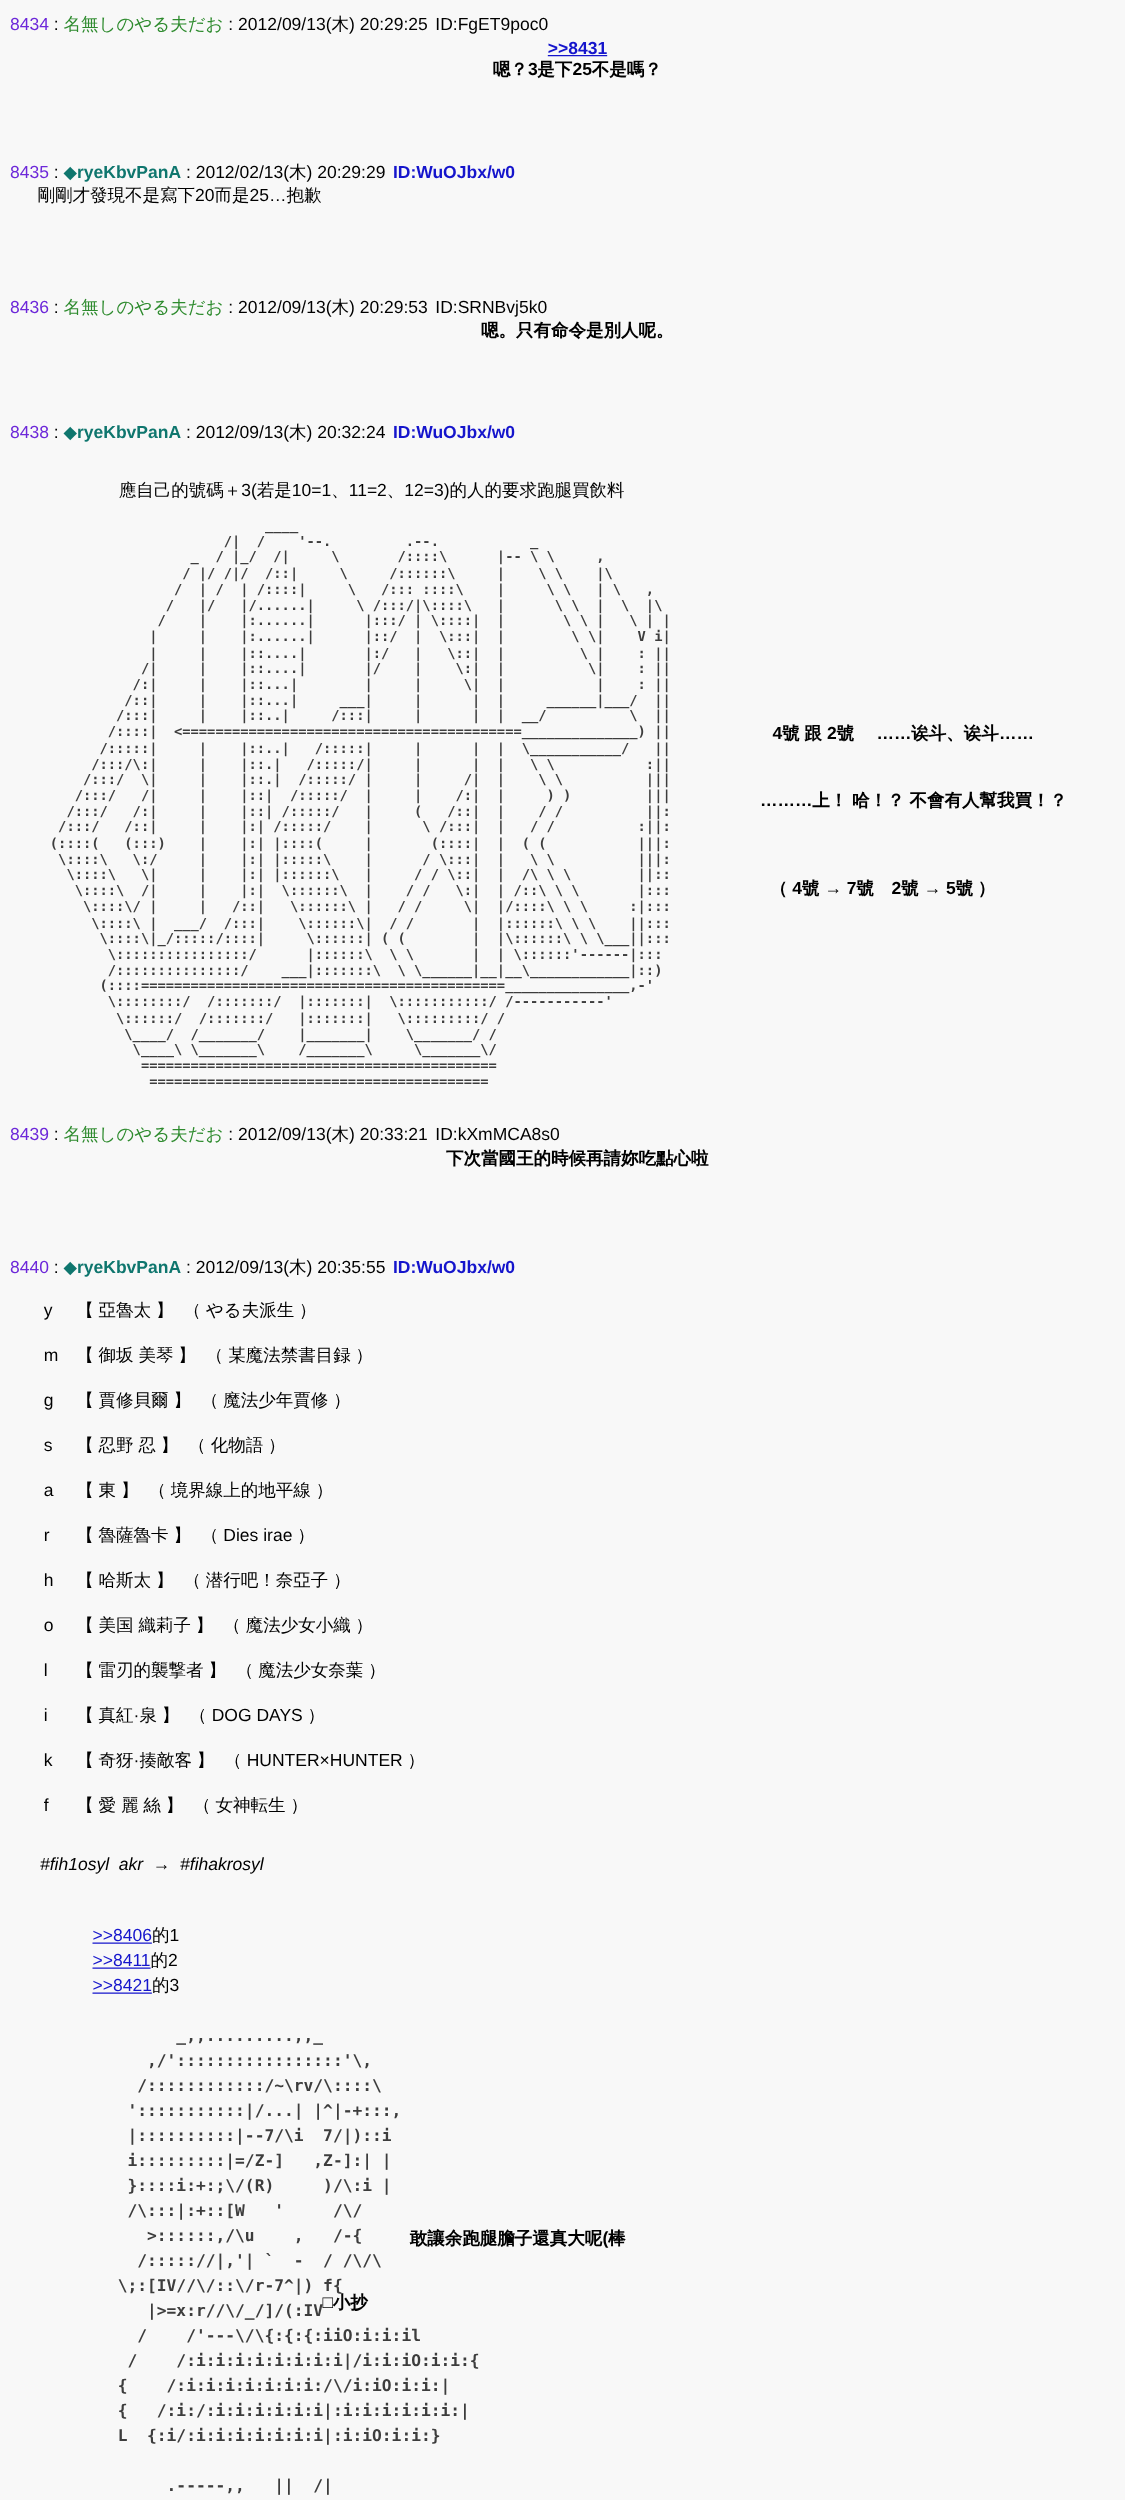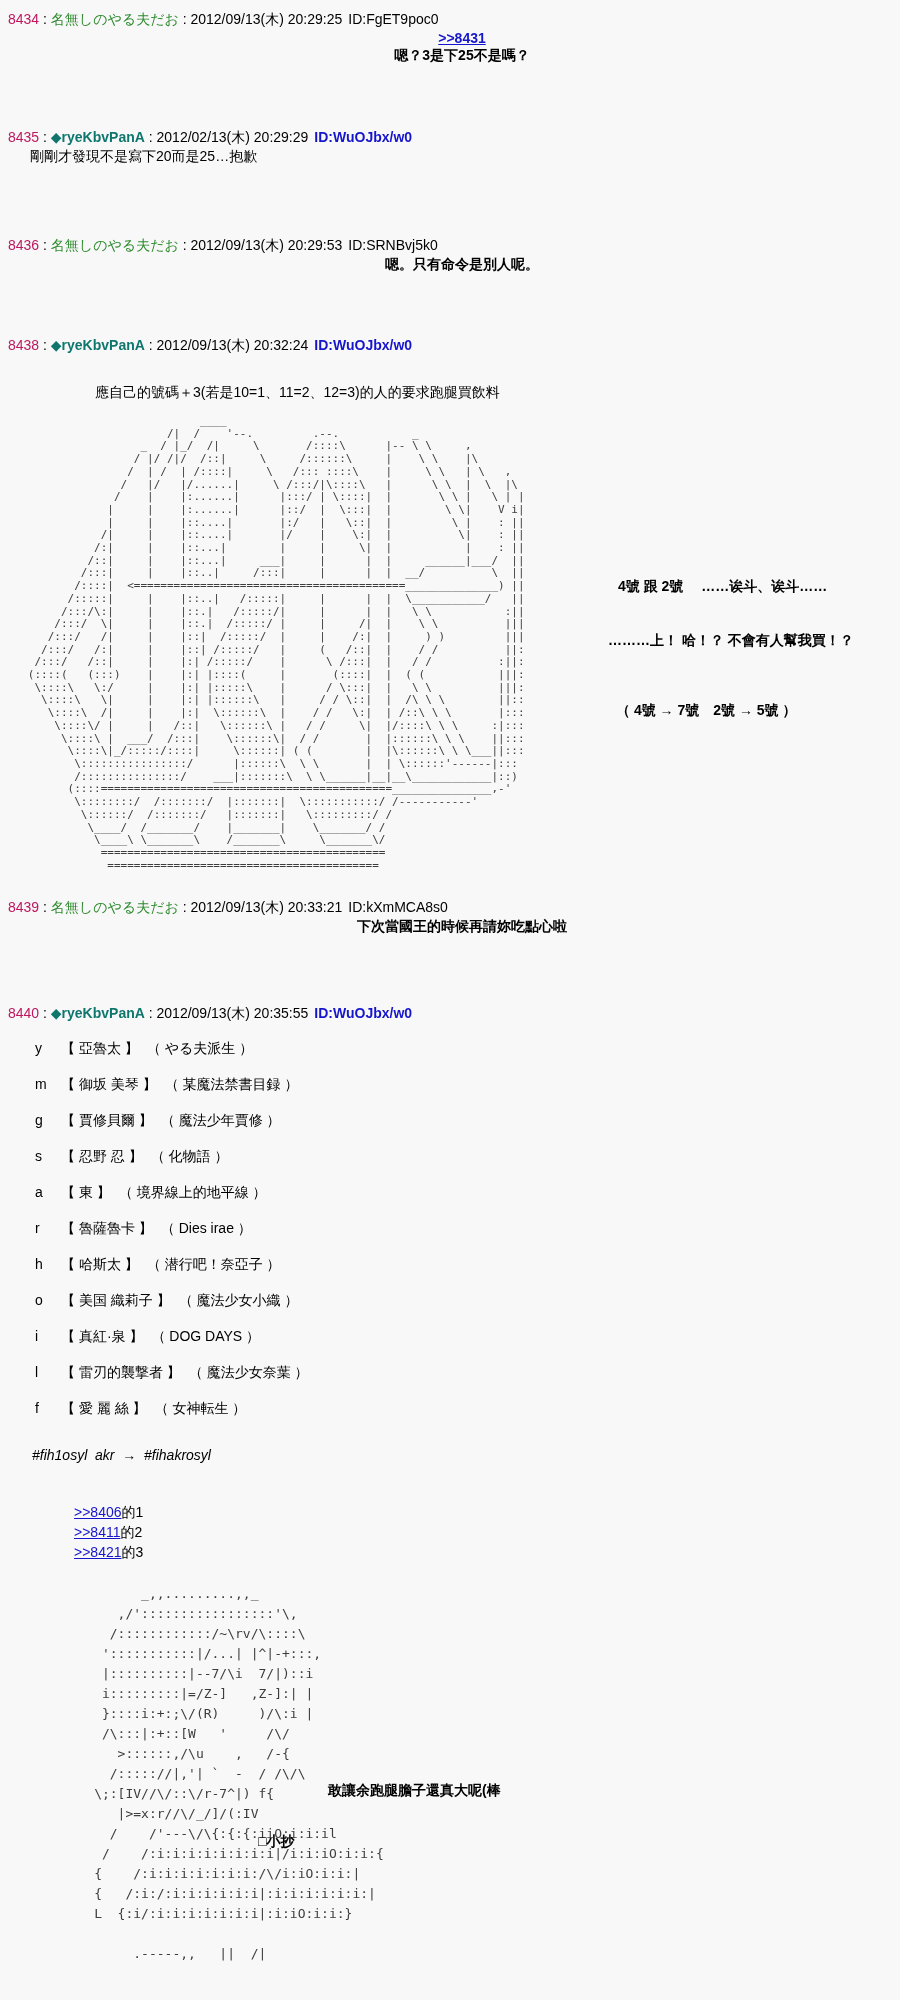--- a/index.html
+++ b/index.html
@@ -4,33 +4,33 @@
 <style>
   html,body{margin:0;padding:0;}
   body{
     width:900px;height:2000px;position:relative;overflow:hidden;
     background:#f8f8f8;color:#000;
     font-family:"Liberation Sans","DejaVu Sans",sans-serif;
     font-size:14px;
   }
   .post{position:absolute;left:8px;width:886px;}
   .post-header{font-size:14px;line-height:18px;white-space:pre;}
-  .post-no{color:#be185d;}
+  .post-no{color:#6d28d9;}
   .name{color:#2e8b2e;}
   .name.trip{font-weight:bold;color:#0f766e;}
   .date{color:#000;}
   .pid{color:#000;margin-left:6px;}
   .pid.hl{color:#1515cc;font-weight:bold;}
   .body{margin-left:22px;line-height:17px;margin-top:2px;}
   .body.bold{font-weight:bold;text-align:center;}
   .anchor-link{color:#1515cc;text-decoration:underline;cursor:pointer;}
   .intro-line{margin-left:87px;margin-top:30px;line-height:17px;}
   .aa{
     font-family:"DejaVu Sans Mono",monospace;color:#3d3d3d;
-    margin:0;white-space:pre;
+    margin:12px;white-space:pre;font-weight:bold;
   }
   .aa1{font-size:11px;line-height:12.7px;margin-top:14px;}
   .aa2{font-size:13px;line-height:20px;margin-left:47px;margin-top:22px;}
   .dialogue{position:absolute;white-space:pre;line-height:17px;font-weight:bold;}
   .roster{margin-top:8px;}
   .roster-row{line-height:36px;white-space:pre;}
   .roster-key{display:inline-block;margin-left:27px;width:26px;}
   .roster-origin{margin-left:8px;}
   .hash-line{margin-left:24px;margin-top:20px;line-height:18px;white-space:pre;font-style:italic;}
   .reply-lines{margin-left:66px;margin-top:38px;}
@@ -117,22 +117,23 @@
 
   <div class="roster">
     <div class="roster-row"><span class="roster-key">y</span><span class="roster-title">【 亞魯太 】</span><span class="roster-origin">（ やる夫派生 ）</span></div>
     <div class="roster-row"><span class="roster-key">m</span><span class="roster-title">【 御坂 美琴 】</span><span class="roster-origin">（ 某魔法禁書目録 ）</span></div>
     <div class="roster-row"><span class="roster-key">g</span><span class="roster-title">【 賈修貝爾 】</span><span class="roster-origin">（ 魔法少年賈修 ）</span></div>
     <div class="roster-row"><span class="roster-key">s</span><span class="roster-title">【 忍野 忍 】</span><span class="roster-origin">（ 化物語 ）</span></div>
     <div class="roster-row"><span class="roster-key">a</span><span class="roster-title">【 東 】</span><span class="roster-origin">（ 境界線上的地平線 ）</span></div>
     <div class="roster-row"><span class="roster-key">r</span><span class="roster-title">【 魯薩魯卡 】</span><span class="roster-origin">（ Dies irae ）</span></div>
     <div class="roster-row"><span class="roster-key">h</span><span class="roster-title">【 哈斯太 】</span><span class="roster-origin">（ 潜行吧！奈亞子 ）</span></div>
     <div class="roster-row"><span class="roster-key">o</span><span class="roster-title">【 美国 織莉子 】</span><span class="roster-origin">（ 魔法少女小織 ）</span></div>
+    <div class="roster-row"><span class="roster-key">l</span><span class="roster-title">【 雷刃的襲撃者 】</span><span class="roster-origin">（ 魔法少女奈葉 ）</span></div>
     <div class="roster-row"><span class="roster-key">i</span><span class="roster-title">【 真紅·泉 】</span><span class="roster-origin">（ DOG DAYS ）</span></div>
-    <div class="roster-row"><span class="roster-key">l</span><span class="roster-title">【 雷刃的襲撃者 】</span><span class="roster-origin">（ 魔法少女奈葉 ）</span></div>
+    <div class="roster-row"><span class="roster-key">k</span><span class="roster-title">【 奇犽·揍敵客 】</span><span class="roster-origin">（ HUNTER×HUNTER ）</span></div>
     <div class="roster-row"><span class="roster-key">f</span><span class="roster-title">【 愛 麗 絲 】</span><span class="roster-origin">（ 女神転生 ）</span></div>
   </div>
 
   <div class="hash-line">#fih1osyl  akr  →  #fihakrosyl</div>
 
   <div class="reply-lines">
     <div class="reply-line"><a class="anchor-link">&gt;&gt;8406</a><span>的1</span></div>
     <div class="reply-line"><a class="anchor-link">&gt;&gt;8411</a><span>的2</span></div>
     <div class="reply-line"><a class="anchor-link">&gt;&gt;8421</a><span>的3</span></div>
   </div>

